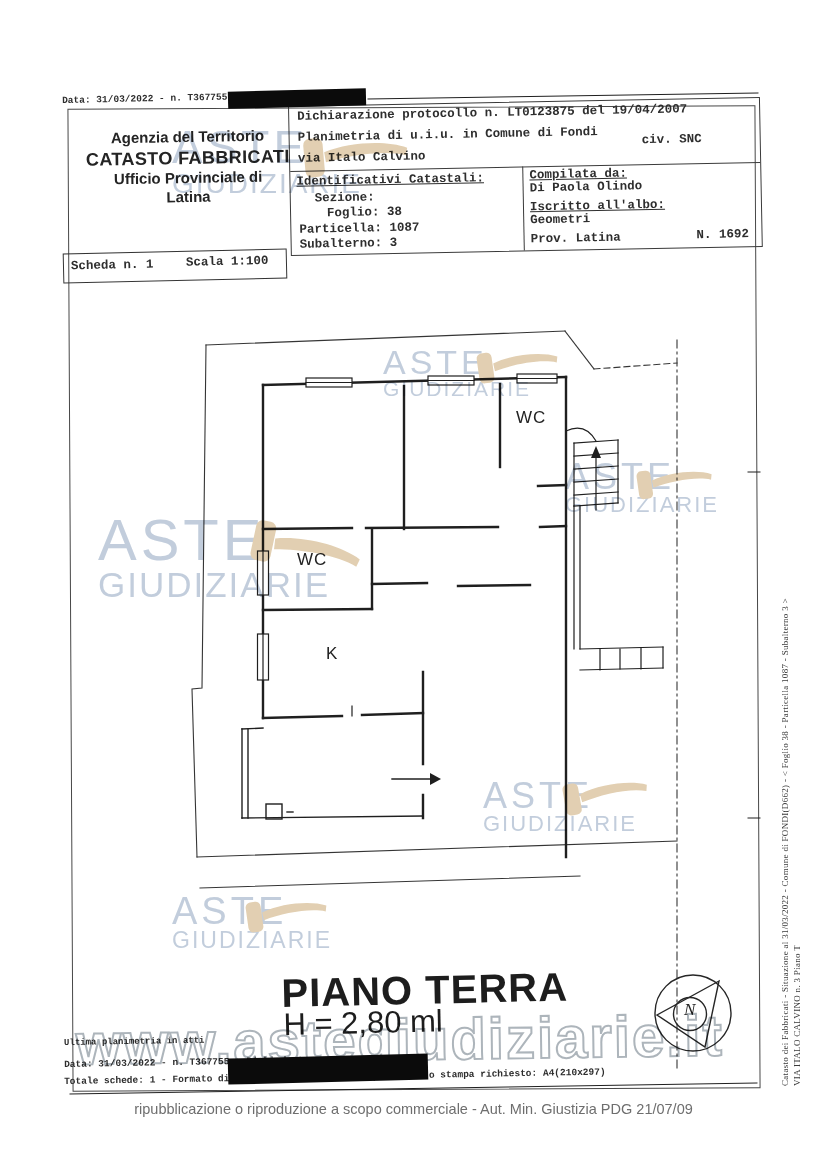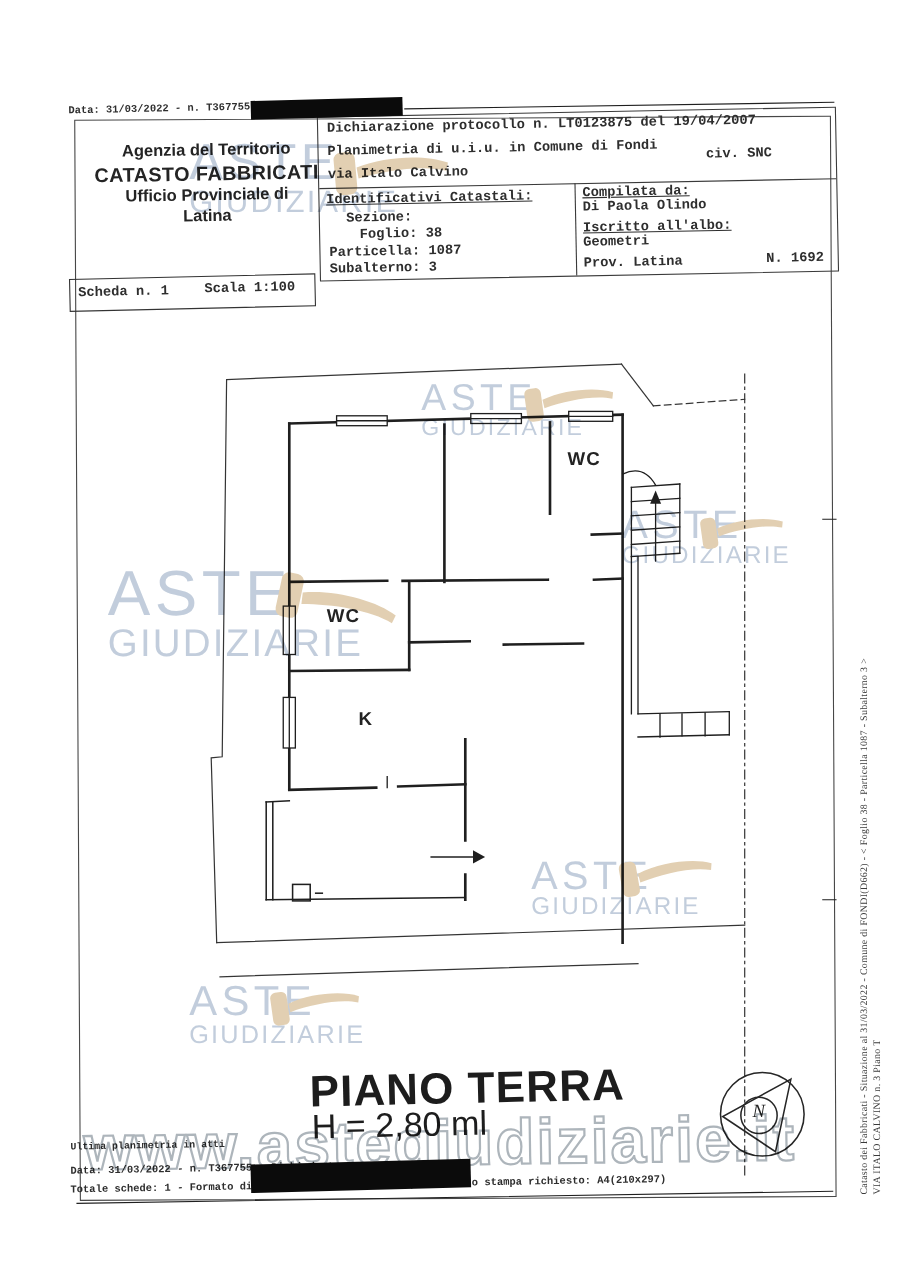--- a/index.html
+++ b/index.html
@@ -38,21 +38,21 @@
   .hdr .colR{position:absolute;left:232px;top:64px;width:236px;height:84px;border-left:1.3px solid #3a3a3a;}
   .hdr .colL div,.hdr .colR div{position:absolute;white-space:nowrap;}
 
   
   .scheda{left:63px;top:251px;width:222px;height:28px;border:1.6px solid #333;
           transform:rotate(-1.3deg);z-index:3;font-size:12.5px;}
   .scheda .a{position:absolute;left:7px;top:5px;}
   .scheda .b{position:absolute;left:122px;top:4px;}
 
   
-  .room{z-index:3;font-weight:700;font-size:17px;color:#232323;letter-spacing:1px;}
+  .room{z-index:3;font-weight:400;font-size:17px;color:#232323;letter-spacing:1px;}
   .floor-title{left:281px;top:971px;font-size:40px;font-weight:600;letter-spacing:1px;color:#1d1d1d;
                transform:rotate(-1.3deg);transform-origin:left top;z-index:3;}
   .floor-h{left:283px;top:1007px;font-size:31px;font-weight:500;color:#1d1d1d;
            transform:rotate(-1.3deg);transform-origin:left top;z-index:3;}
 
   
   .compass{left:650px;top:970px;width:88px;height:88px;z-index:3;}
   .compass-n{left:684px;top:1000px;font-family:"Liberation Serif",serif;font-style:italic;
              font-size:17px;color:#222;z-index:3;}
 
@@ -278,15 +278,16 @@
           <rect x="4" y="3" width="21" height="42" rx="7"></rect>
           <path d="M26 19 C 55 10, 95 12, 116 22 L114 30 C 92 22, 55 24, 27 30 Z"></path>
         </g>
       </svg>
     <div class="giud" style="font-size:23px;">GIUDIZIARIE</div>
   </div>
 
   <div class="abs url-wm">www.astegiudiziarie.it</div>
 
   <div class="abs footer">
+    <div>ripubblicazione o riproduzione a scopo commerciale - Aut. Min. Giustizia PDG 21/07/09</div>
   </div>
 
 </div>
 
 </body></html>

